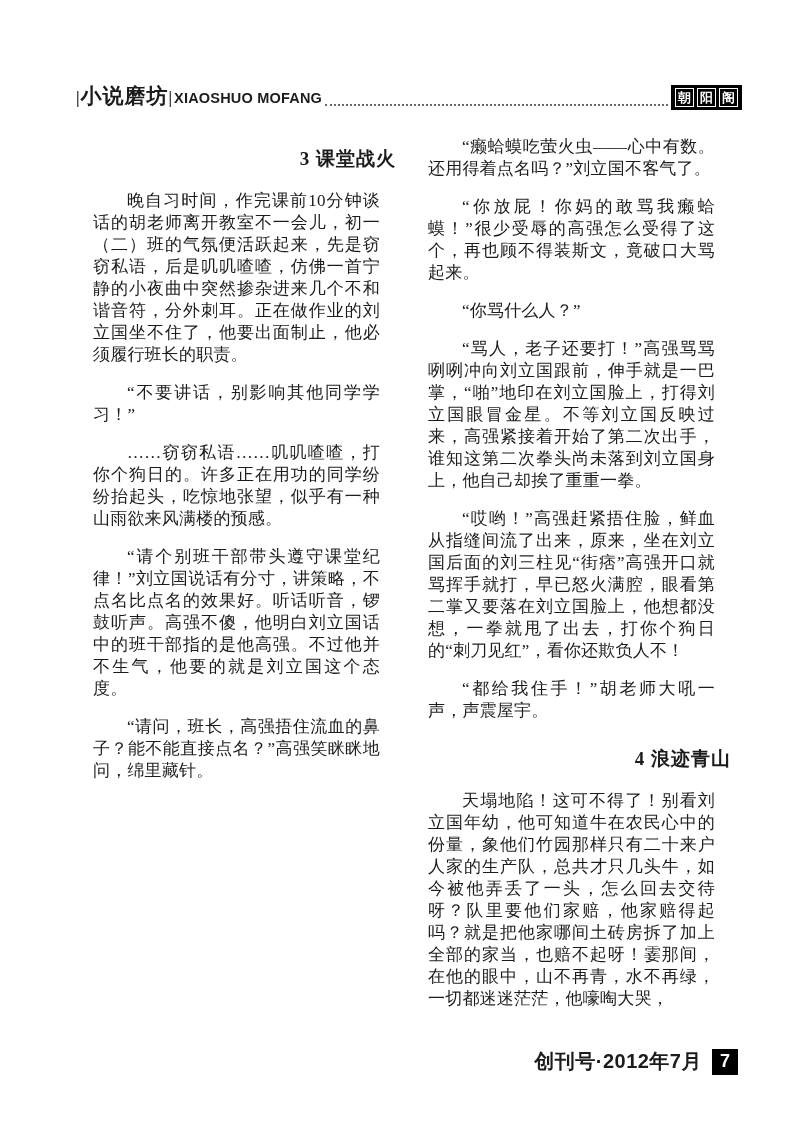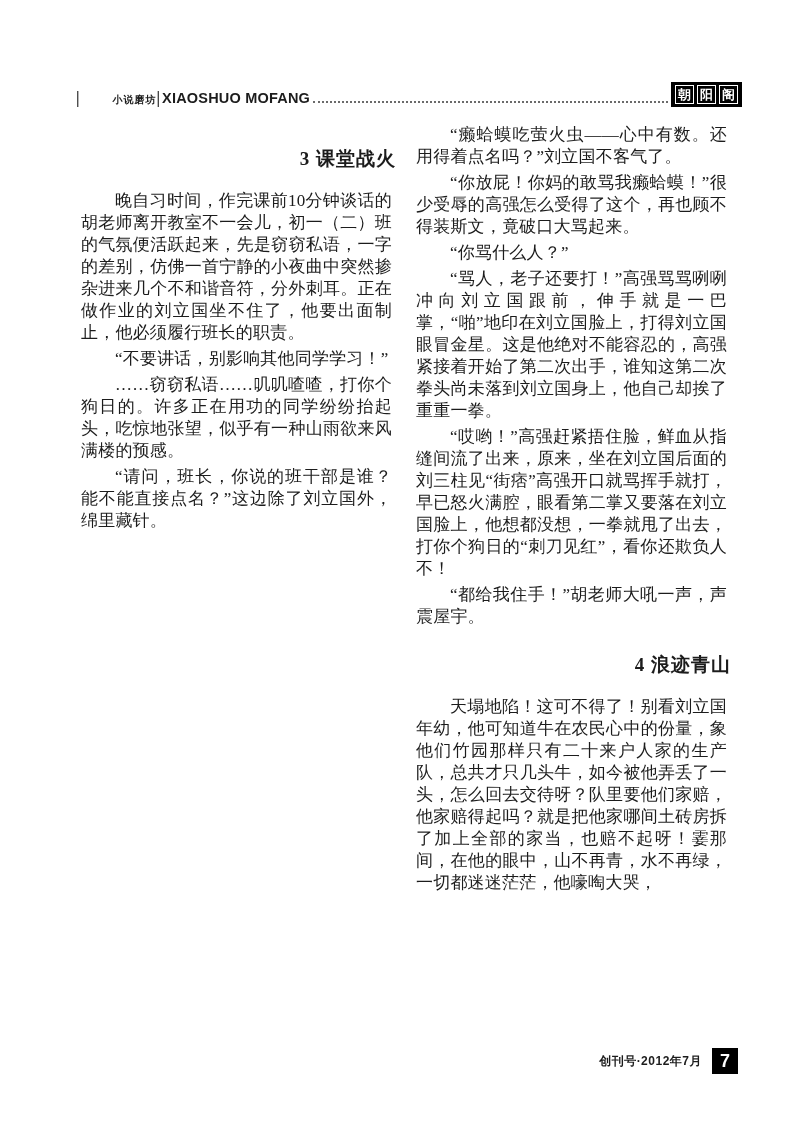--- a/index.html
+++ b/index.html
@@ -16,23 +16,22 @@
   
   .header {
     position: absolute; top: 82px; left: 76px; right: 58px;
     display: flex; align-items: flex-end;
   }
   .header-left {
     display: flex; align-items: baseline; white-space: nowrap;
   }
   .mag-bar { font-weight: bold; font-size: 16px; margin-right: 1px; }
   .mag-title {
-    font-weight: bold; font-size: 10px; letter-spacing: 1px;
+    font-weight: bold; font-size: 21px; letter-spacing: 1px;
     font-family: "Liberation Sans", "DejaVu Sans", sans-serif;
-    margin-left: 32px;
   }
   .mag-sub {
     font-family: Liberation Sans, sans-serif;
     font-size: 14.5px; font-weight: 600; letter-spacing: 0.2px; margin-left: 1px;
   }
   .leader {
     flex: 1; border-bottom: 2px dotted #6a6a6a;
     margin: 0 3px 4px 3px; height: 1px;
   }
   .badge {
@@ -51,32 +50,32 @@
     position: absolute; width: 319px;
   }
   .col-left  { left: 77px;  top: 146px; }
   .col-right { left: 412px; top: 120px; }
   .chapter-title {
     font-size: 19px; font-weight: bold; text-align: right;
     margin: 0 0 18px 0; letter-spacing: 1px;
   }
   .chapter-title.mid { margin: 24px 0 18px 0; }
   .body-para {
-    margin: 4px; text-indent: 2em; text-align: justify;
+    margin: 16px; text-indent: 2em; text-align: justify;
     font-size: 17px; line-height: 22px;
     letter-spacing: 0.2px;
   }
 
   
   .footer {
     position: absolute; top: 1048px; right: 62px;
     display: flex; align-items: center;
   }
   .footer-issue {
-    font-weight: bold; font-size: 12px; letter-spacing: 0.5px;
+    font-weight: bold; font-size: 20px; letter-spacing: 0.5px;
     font-family: "Liberation Sans", "DejaVu Sans", sans-serif;
   }
   .page-number-box {
     width: 26px; height: 26px; background: #000; color: #fff;
     display: inline-flex; align-items: center; justify-content: center;
     font-weight: bold; font-size: 18px; margin-left: 10px;
     font-family: "Liberation Sans", "DejaVu Sans", sans-serif;
   }
 </style>
 </head>
@@ -95,33 +94,34 @@
     <div class="badge">
       <span class="badge-char">朝</span>
       <span class="badge-char">阳</span>
       <span class="badge-char">阁</span>
     </div>
   </div>
 
   <div class="col col-left">
     <h2 class="chapter-title">3 课堂战火</h2>
     <div>
-        <p class="body-para">晚自习时间，作完课前10分钟谈话的胡老师离开教室不一会儿，初一（二）班的气氛便活跃起来，先是窃窃私语，一字的差别，仿佛一首宁静的小夜曲中突然掺杂进来几个不和谐音符，分外刺耳。正在做作业的刘立国坐不住了，他要出面制止，他必须履行班长的职责。</p>
+        <p class="body-para">晚自习时间，作完课前10分钟谈话的胡老师离开教室不一会儿，初一（二）班的气氛便活跃起来，先是窃窃私语，后是叽叽喳喳，仿佛一首宁静的小夜曲中突然掺杂进来几个不和谐音符，分外刺耳。正在做作业的刘立国坐不住了，他要出面制止，他必须履行班长的职责。</p>
         <p class="body-para">“不要讲话，别影响其他同学学习！”</p>
         <p class="body-para">……窃窃私语……叽叽喳喳，打你个狗日的。许多正在用功的同学纷纷抬起头，吃惊地张望，似乎有一种山雨欲来风满楼的预感。</p>
-        <p class="body-para">“请问，班长，你说的班干部是谁？能不能直接点名？”这边除了刘立国外，绵里藏针。</p>
+        <p class="body-para">“请个别班干部带头遵守课堂纪律！”刘立国说话有分寸，讲策略，不点名比点名的效果好。听话听音，锣鼓听声。高强不傻，他明白刘立国话中的班干部指的是他高强。不过他并不生气，他要的就是刘立国这个态度。</p>
+        <p class="body-para">“请问，班长，高强捂住流血的鼻子？能不能直接点名？”高强笑眯眯地问，绵里藏针。</p>
       </div>
   </div>
 
   <div class="col col-right">
     <div>
         <p class="body-para">“癞蛤蟆吃萤火虫——心中有数。还用得着点名吗？”刘立国不客气了。</p>
         <p class="body-para">“你放屁！你妈的敢骂我癞蛤蟆！”很少受辱的高强怎么受得了这个，再也顾不得装斯文，竟破口大骂起来。</p>
         <p class="body-para">“你骂什么人？”</p>
-        <p class="body-para">“骂人，老子还要打！”高强骂骂咧咧冲向刘立国跟前，伸手就是一巴掌，“啪”地印在刘立国脸上，打得刘立国眼冒金星。这是他绝对不能容忍的，高强紧接着开始了第二次出手，谁知这第二次拳头尚未落到刘立国身上，他自己却挨了重重一拳。</p>
+        <p class="body-para">“骂人，老子还要打！”高强骂骂咧咧冲向刘立国跟前，伸手就是一巴掌，“啪”地印在刘立国脸上，打得刘立国眼冒金星。不等刘立国反映过来，高强紧接着开始了第二次出手，谁知这第二次拳头尚未落到刘立国身上，他自己却挨了重重一拳。</p>
         <p class="body-para">“哎哟！”高强赶紧捂住脸，鲜血从指缝间流了出来，原来，坐在刘立国后面的刘三柱见“街痞”高强开口就骂挥手就打，早已怒火满腔，眼看第二掌又要落在刘立国脸上，他想都没想，一拳就甩了出去，打你个狗日的“刺刀见红”，看你还欺负人不！</p>
         <p class="body-para">“都给我住手！”胡老师大吼一声，声震屋宇。</p>
       </div>
     <h2 class="chapter-title mid">4 浪迹青山</h2>
     <div>
         <p class="body-para">天塌地陷！这可不得了！别看刘立国年幼，他可知道牛在农民心中的份量，象他们竹园那样只有二十来户人家的生产队，总共才只几头牛，如今被他弄丢了一头，怎么回去交待呀？队里要他们家赔，他家赔得起吗？就是把他家哪间土砖房拆了加上全部的家当，也赔不起呀！霎那间，在他的眼中，山不再青，水不再绿，一切都迷迷茫茫，他嚎啕大哭，</p>
       </div>
   </div>
 
   <div class="footer">

